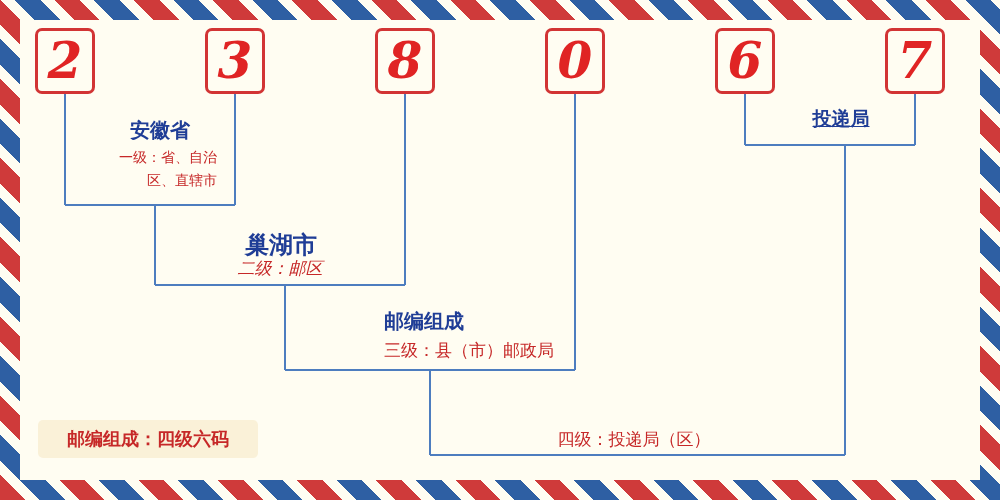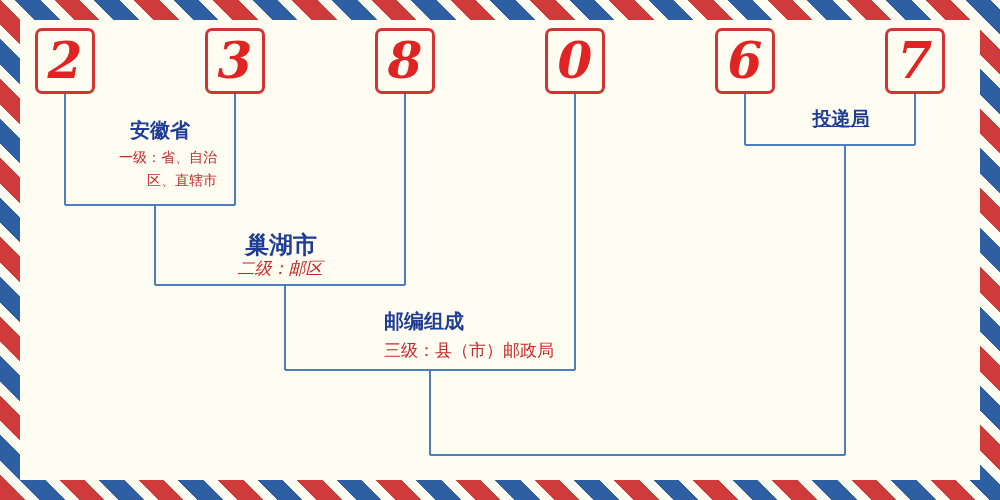--- a/index.html
+++ b/index.html
@@ -98,14 +98,18 @@
       <span>7</span>
     </div>
 
   <div class="lbl blue lbl-anhui">安徽省</div>
   <div class="lbl red  lbl-level1">一级：省、自治区、直辖市</div>
   <div class="lbl blue lbl-chaohu">巢湖市</div>
   <div class="lbl red  lbl-level2">二级：邮区</div>
   <div class="lbl blue lbl-chaohu2">邮编组成</div>
   <div class="lbl red  lbl-level3">三级：县（市）邮政局</div>
   <div class="lbl blue lbl-deliver">投递局</div>
+  <div class="lbl red  lbl-level4">四级：投递局（区）</div>
 
+  <div class="badge">
+    <span>邮编组成：四级六码</span>
+  </div>
 </div>
 
 </body></html>

